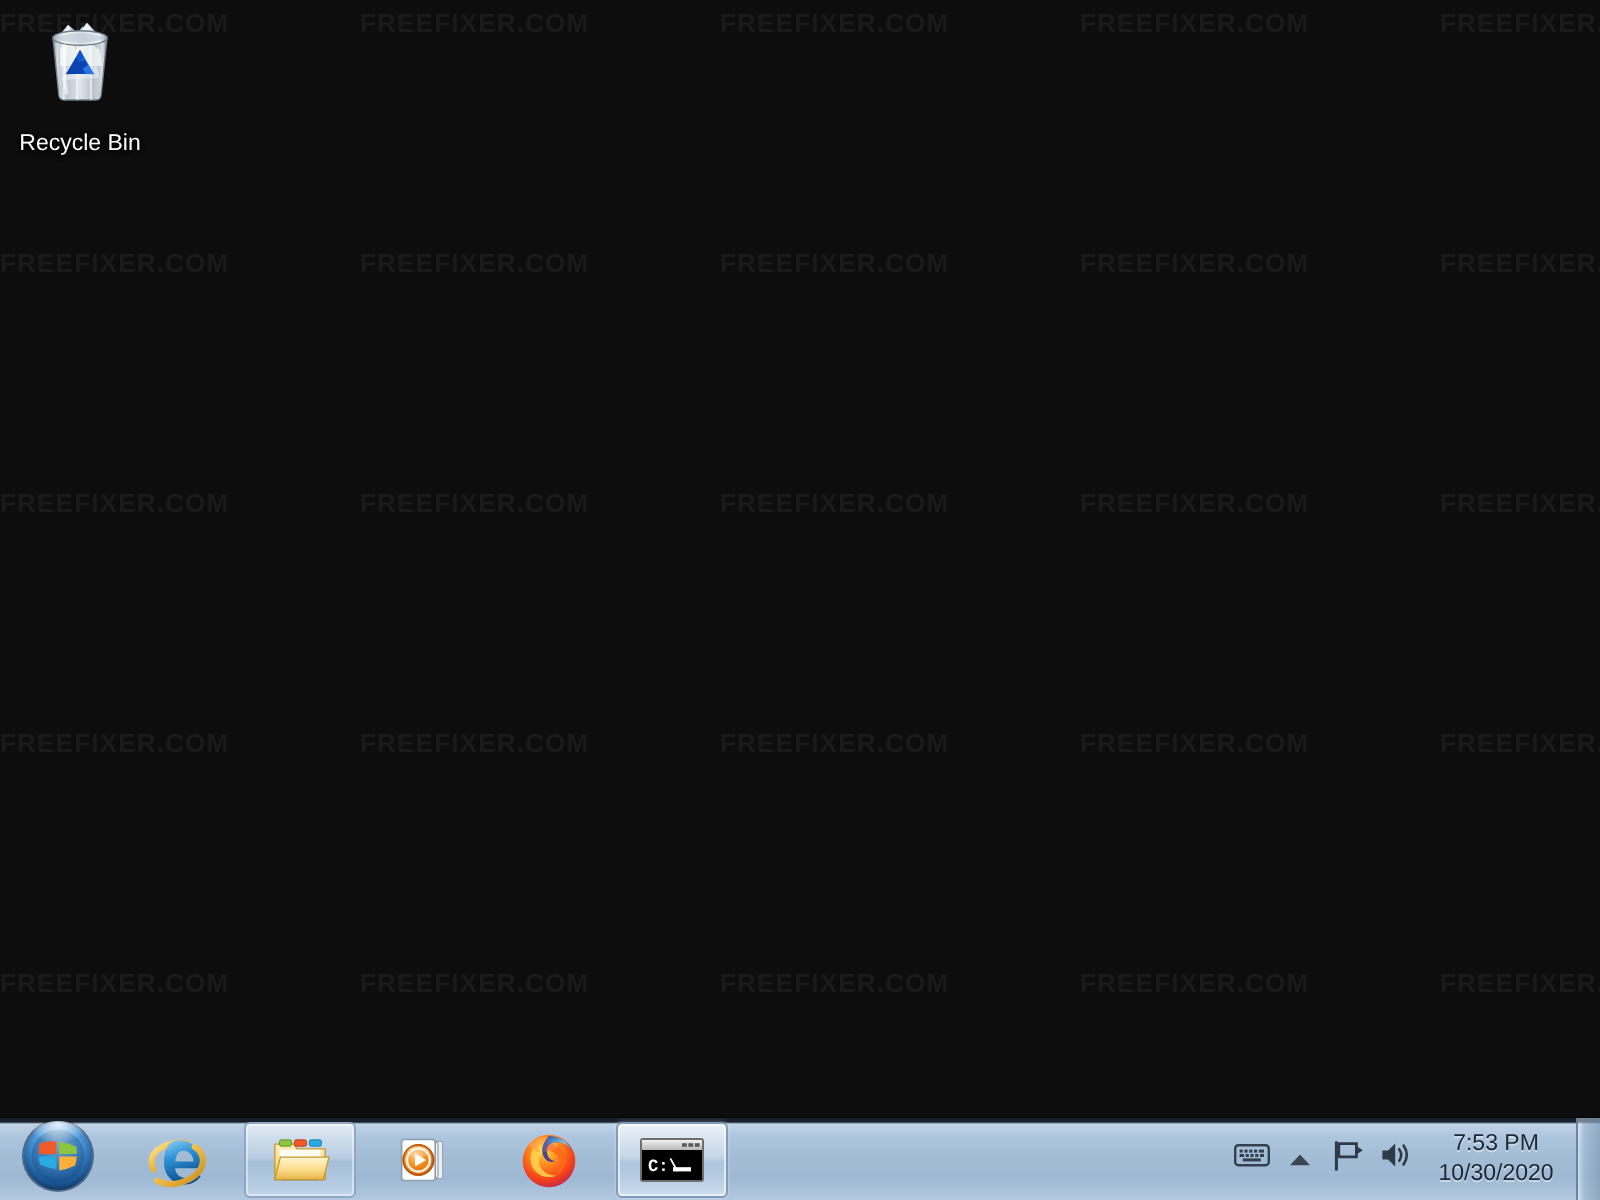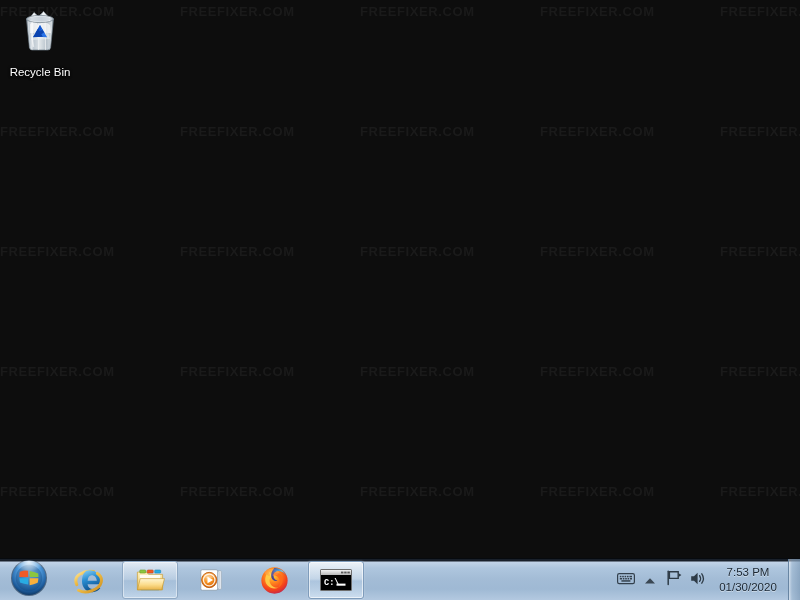--- a/index.html
+++ b/index.html
@@ -525,20 +525,20 @@
               <path d="M1.2 5.2 L4 5.2 L7.6 1.8 L7.6 13.2 L4 9.8 L1.2 9.8 Z" fill="#2e3b47"></path>
               <path d="M9.6 4.6 Q11.6 7.5 9.6 10.4" fill="none" stroke="#2e3b47" stroke-width="1.3" stroke-linecap="round"></path>
               <path d="M11.8 2.8 Q15 7.5 11.8 12.2" fill="none" stroke="#2e3b47" stroke-width="1.3" stroke-linecap="round"></path>
             </svg>
           </span>
         </div>
       </div>
 
       <div id="clock">
         <span>7:53 PM</span>
-        <span>01/30/2020</span>
+        <span>10/30/2020</span>
       </div>
 
       <div id="show-desktop-button" title="Show desktop"></div>
     </div>
 
   </div>
 </div>
 
 </body></html>

